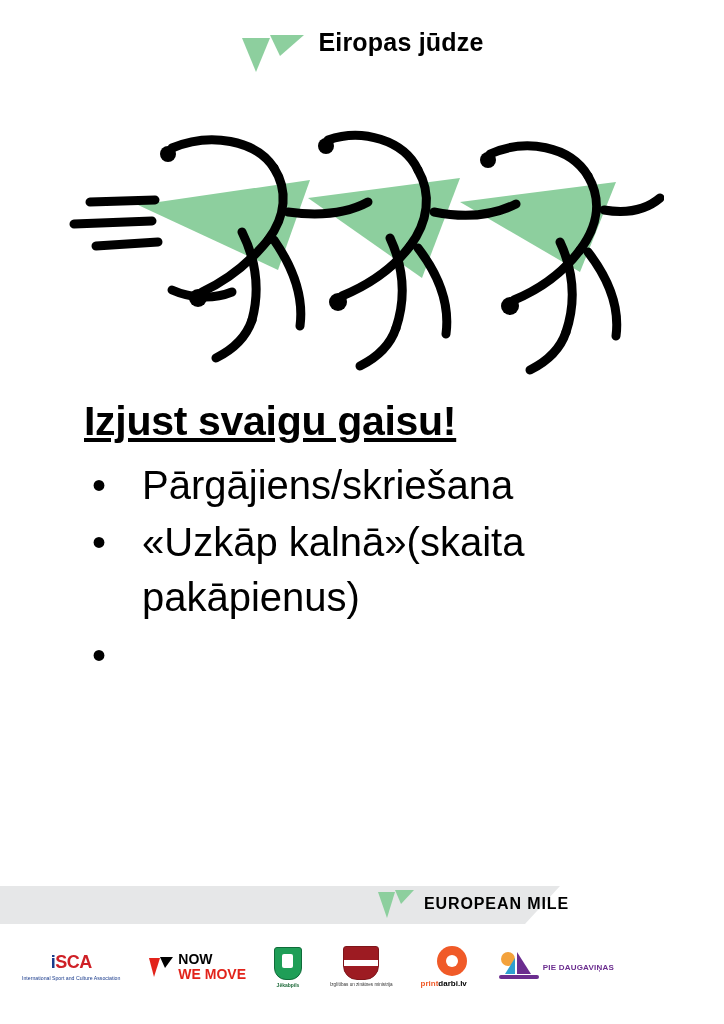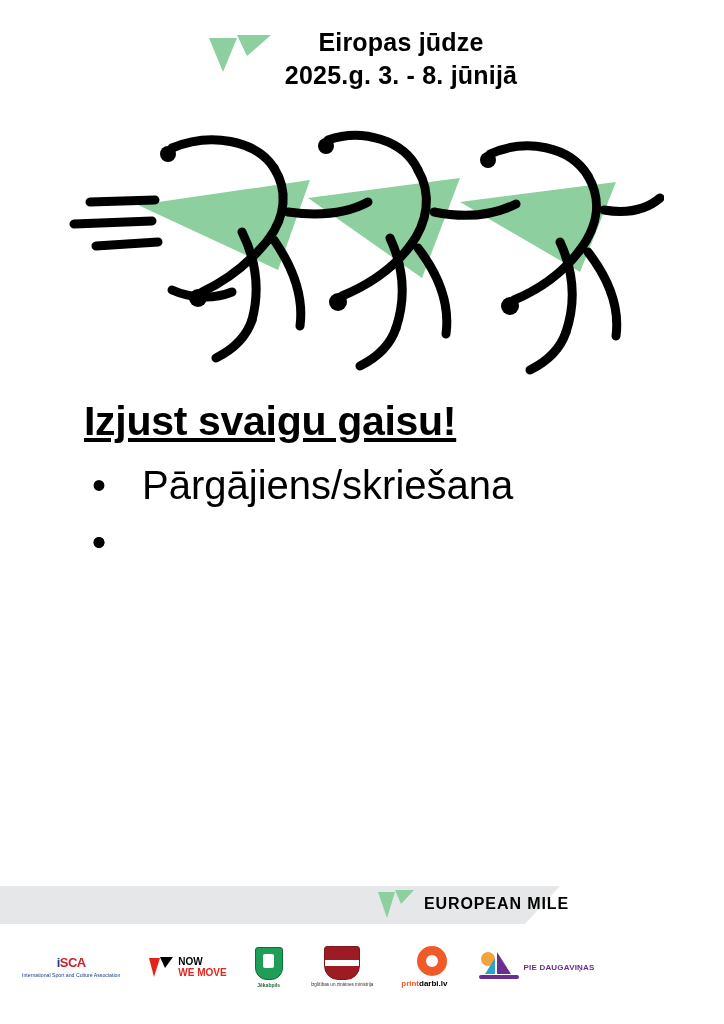--- a/index.html
+++ b/index.html
@@ -132,26 +132,26 @@
     gap: 28px;
   }
   .sponsor {
     display: flex;
     align-items: center;
     height: 56px;
     flex: 0 0 auto;
   }
 
   .isca-wrap { display: flex; flex-direction: column; align-items: center; }
-  .isca-word { font-weight: bold; font-size: 13px; color: #cf2026; letter-spacing: -0.5px; }
+  .isca-word { font-weight: bold; font-size: 18px; color: #cf2026; letter-spacing: -0.5px; }
   .isca-word .blue { color: #1b3c8c; }
   .isca-sub { font-size: 5.2px; color: #1b3c8c; text-align: center; line-height: 1.25; margin-top: 2px; }
 
   .nwm-wrap { display: flex; align-items: center; gap: 4px; }
-  .nwm-text { font-weight: bold; font-size: 10px; line-height: 1.1; }
+  .nwm-text { font-weight: bold; font-size: 14px; line-height: 1.1; }
   .nwm-text .red { color: #e2231a; }
 
   .lv-emblem { display: flex; flex-direction: column; align-items: center; }
   .lv-emblem .shield {
     width: 26px; height: 31px;
     background: #1f9e57;
     border: 1px solid #0f6b39;
     border-radius: 3px 3px 12px 12px;
     position: relative;
   }
@@ -195,21 +195,20 @@
 </head>
 <body>
 
 <div class="header">
   <svg class="header-logo" viewBox="0 0 66 42">
     <polygon points="2,6 30,6 16,40" fill="#8dcf9e"></polygon>
     <polygon points="30,3 64,3 40,24" fill="#8dcf9e"></polygon>
   </svg>
   <div class="header-text">
     <div>Eiropas jūdze</div>
-    <div>2025.g. 3. - 8. jūnijā</div>
   </div>
 </div>
 
 <svg class="illustration" viewBox="0 0 604 260">
 
   <polygon points="78,85 250,60 218,150" fill="#8dcf9e"></polygon>
   <polygon points="248,78 400,58 362,158" fill="#8dcf9e"></polygon>
   <polygon points="400,82 556,62 520,152" fill="#8dcf9e"></polygon>
 
   <g fill="none" stroke="#000000" stroke-width="9" stroke-linecap="round" stroke-linejoin="round">
@@ -259,20 +258,21 @@
 
 <div class="headline">Izjust svaigu gaisu!</div>
 
 <ul class="bullets">
   <li>
     <span class="bullet-dot">•</span>
     <span>Pārgājiens/skriešana</span>
   </li>
   <li>
     <span class="bullet-dot">•</span>
+    <span>«Uzkāp kalnā»(skaita pakāpienus)</span>
   </li>
   <li>
     <span class="bullet-dot">•</span>
   </li>
 </ul>
 
 <div class="footer-band">
   <div class="band-grey"></div>
   <div class="band-brand">
     <svg class="mark" viewBox="0 0 38 32">

